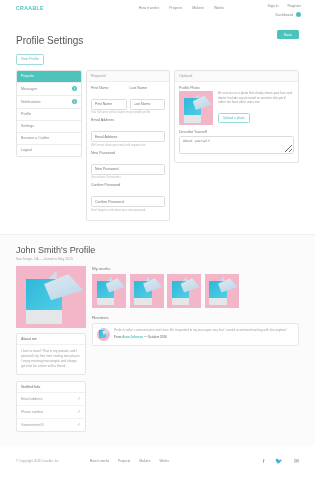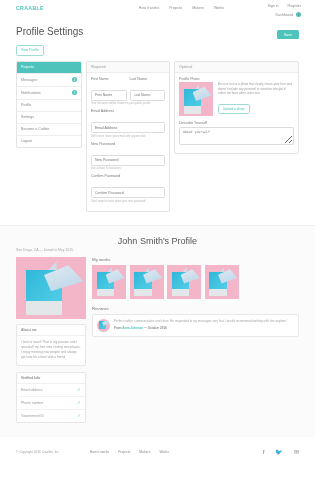--- a/index.html
+++ b/index.html
@@ -25,21 +25,21 @@
   .nav-right .row1 span { font-size: 3.6px; color: #8b8b8b; }
   .nav-right .row2 { display: flex; gap: 3px; align-items: center; justify-content: flex-end; margin-top: 4px; }
   .nav-right .row2 span { font-size: 3.6px; color: #8b8b8b; }
   .badge-dot {
     width: 5px; height: 5px; border-radius: 50%; background: #4ec3bb;
     color:#fff; font-size: 3px; display:flex; align-items:center; justify-content:center;
   }
 
   
   .settings-wrap { padding: 10px 16px 0 16px; position: relative; }
-  .page-title { font-size: 10px; color: #555; font-weight: normal; }
+  .page-title { font-size: 10px; color: #555; font-weight: normal; margin-top: 9px; }
   .view-profile-btn {
     display:inline-block; margin-top: 5px;
     font-size: 3.4px; color: #4ec3bb;
     border: 0.6px solid #9fdbd6; border-radius: 1.5px;
     padding: 2.5px 4px; background:#fff;
   }
   .save-btn {
     position: absolute; right: 16px; top: 14px;
     background: #4ec3bb; color: #fff; font-size: 3.6px;
     padding: 2.5px 7px; border-radius: 1.5px; border: none;
@@ -103,21 +103,21 @@
   .art-paper-bot { position:absolute; left:14%; top:72%; width:52%; height:22%; background:#e4e7e9; }
   .art-wing {
     position:absolute; left:40%; top:14%; width:56%; height:42%;
     background: linear-gradient(160deg,#dfeaf2,#b9d5e8);
     clip-path: polygon(0% 38%, 62% 0%, 100% 62%, 18% 100%);
   }
   .art-beak { position:absolute; left:46%; top:8%; width:12%; height:14%; background:#cfdde8; clip-path: polygon(0 100%,100% 0,100% 100%); }
 
   
   .profile-sec { background:#fbfbfb; margin-top: 13px; padding: 10px 16px 14px 16px; border-top:0.6px solid #f0f0f0; }
-  .profile-title { font-size: 9px; color: #555; font-weight: normal; text-align: center; }
+  .profile-title { font-size: 9px; color: #555; font-weight: normal; }
   .profile-sub { font-size: 3.4px; color: #a8a8a8; margin-top: 2px; }
   .profile-cols { display:flex; gap: 6px; margin-top: 5px; align-items: flex-start; }
   .profile-left { width: 70px; }
   .profile-right { flex: 1; }
 
   .avatar-big { width: 70px; height: 62px; background: #f3b6c8; position: relative; overflow:hidden; }
   .about-card { border:0.6px solid #e6e6e6; border-radius:2px; background:#fff; margin-top: 5px; }
   .about-head { padding: 3px 4px; font-size: 3.4px; color:#888; font-weight:bold; border-bottom:0.6px solid #f0f0f0; }
   .about-body { padding: 4px; font-size: 3.2px; color:#a0a0a0; line-height: 1.65; }
   .vinfo-card { border:0.6px solid #e6e6e6; border-radius:2px; background:#fff; margin-top: 6px; }

